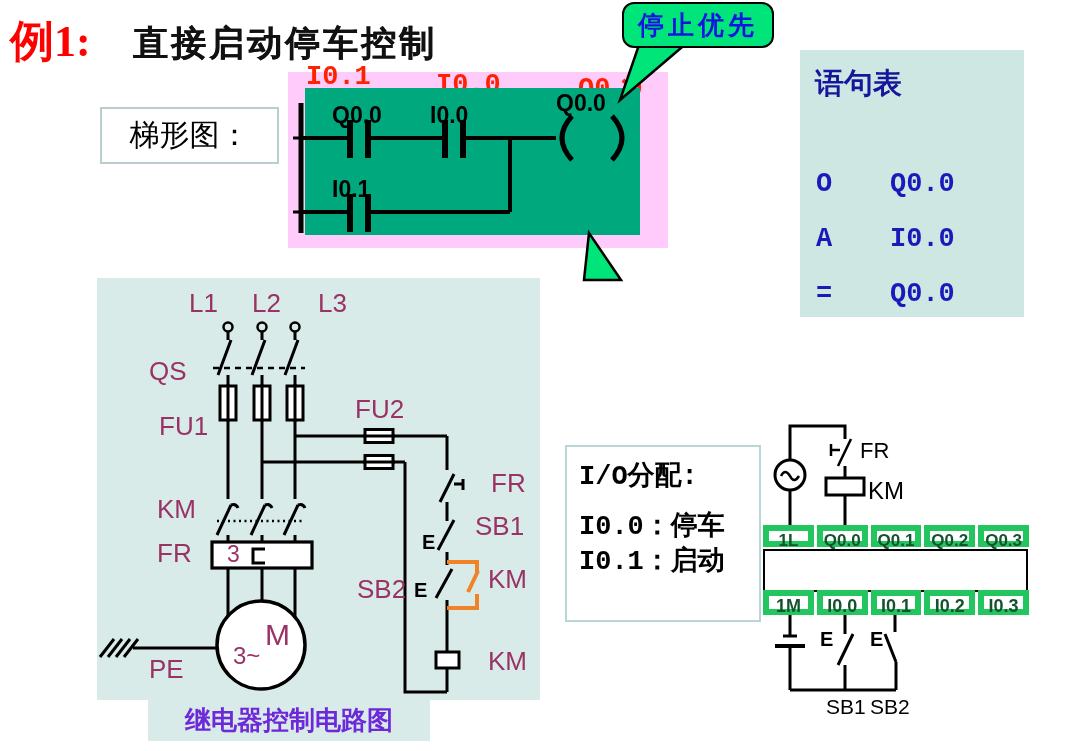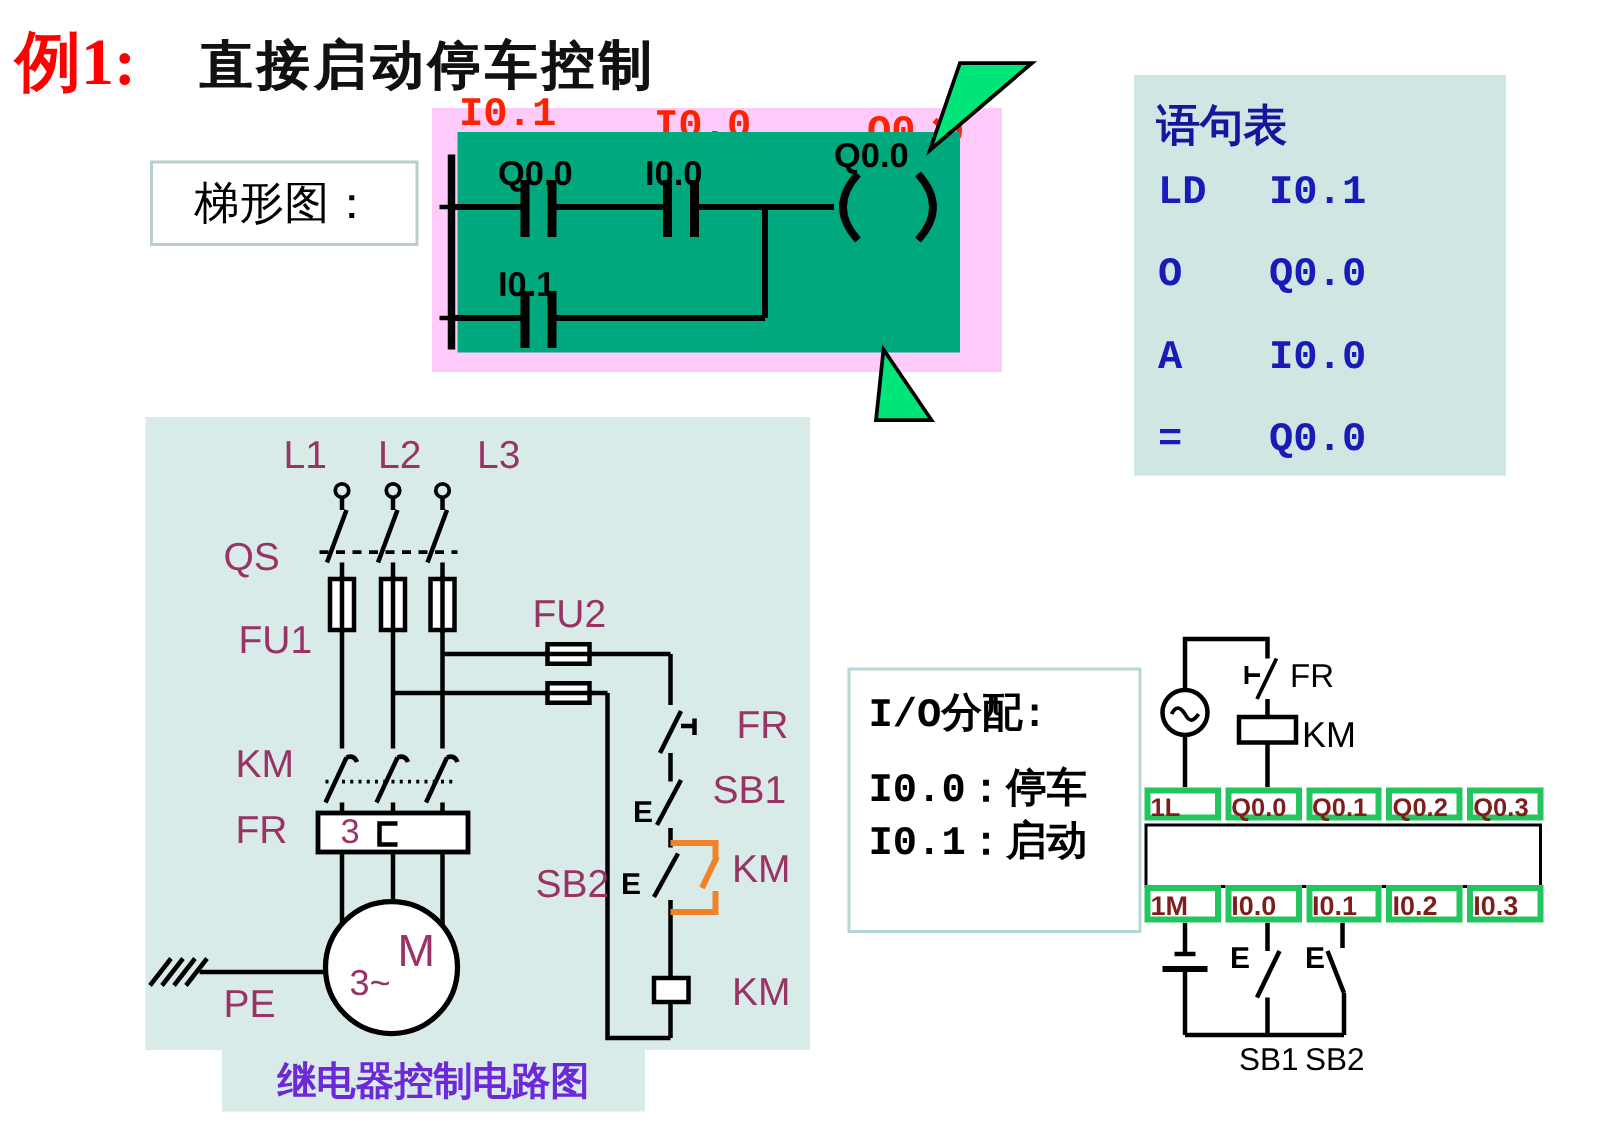--- a/index.html
+++ b/index.html
@@ -18,22 +18,22 @@
   .stmt-t{font-size:29px;font-weight:bold;color:#16169c;}
   .stmt-row{font-family:"Liberation Mono",monospace;font-size:27px;font-weight:bold;color:#1a1aba;}
   .whitebox{background:#fff;border:2px solid #b9cfcf;}
   .ladder-title{font-size:30px;color:#000;}
   .cyanpanel{background:#d8ebe8;}
   .plbl{color:#993366;font-size:26px;z-index:3;}
   .blk{color:#000;z-index:3;}
   .cap{font-size:26px;font-weight:bold;color:#6d28d9;text-align:center;}
   .io-row{font-family:"Liberation Mono",monospace;font-size:27px;font-weight:bold;color:#000;}
   .tcells{display:flex;gap:3px;z-index:2;}
-  .tcells .c{flex:1;border:4px solid #22c55e;background:#fff;
-             font-size:17px;font-weight:bold;color:#7f1d1d;font-family:"Liberation Sans",sans-serif;}
+  .tcells .c{flex:1;border:6px solid #22c55e;background:#fff;text-align:center;
+             font-size:17px;font-weight:bold;color:#14532d;font-family:"Liberation Sans",sans-serif;}
   svg{position:absolute;overflow:visible;}
 </style>
 </head>
 <body>
 
 <div class="stage">
 
   <span class="abs ttl-ex" style="left:10px;top:12px;text-align:right;">例1:</span>
   <span class="abs ttl-main" style="left:133px;top:20px;">直接启动停车控制</span>
 
@@ -71,30 +71,28 @@
     </g>
   </svg>
   <span class="abs ladlbl" style="left:332px;top:102px;">Q0.0</span>
   <span class="abs ladlbl" style="left:430px;top:102px;">I0.0</span>
   <span class="abs ladlbl" style="left:556px;top:90px;">Q0.0</span>
   <span class="abs ladlbl" style="left:332px;top:176px;">I0.1</span>
 
   <svg class="abs" style="left:605px;top:38px;z-index:5;" width="95" height="70" viewBox="0 0 95 70">
     <polygon points="35,4 83,4 15,62" fill="#00e57a" stroke="#000" stroke-width="2.5"></polygon>
   </svg>
+  <div class="abs callout" style="left:622px;top:2px;width:148px;height:42px;line-height:42px;">停止优先</div>
 
   <svg class="abs" style="left:575px;top:230px;z-index:5;" width="60" height="55" viewBox="0 0 60 55">
     <polygon points="14,3 9,50 46,50" fill="#00e57a" stroke="#000" stroke-width="2.5"></polygon>
   </svg>
 
-  <div class="abs stmt" style="left:756px;top:50px;width:224px;height:267px;padding-left:24px;">
+  <div class="abs stmt" style="left:800px;top:50px;width:224px;height:267px;">
     <span class="abs stmt-t" style="left:15px;top:14px;">语句表</span>
-    <div class="abs stmt-row" style="left:16px;top:64px;">
-      <span style="display:inline-block;width:74px;">LD</span><span>I0.1</span>
-    </div>
     <div class="abs stmt-row" style="left:16px;top:119px;">
       <span style="display:inline-block;width:74px;">O</span><span>Q0.0</span>
     </div>
     <div class="abs stmt-row" style="left:16px;top:174px;">
       <span style="display:inline-block;width:74px;">A</span><span>I0.0</span>
     </div>
     <div class="abs stmt-row" style="left:16px;top:229px;">
       <span style="display:inline-block;width:74px;">=</span><span>Q0.0</span>
     </div>
   </div>

